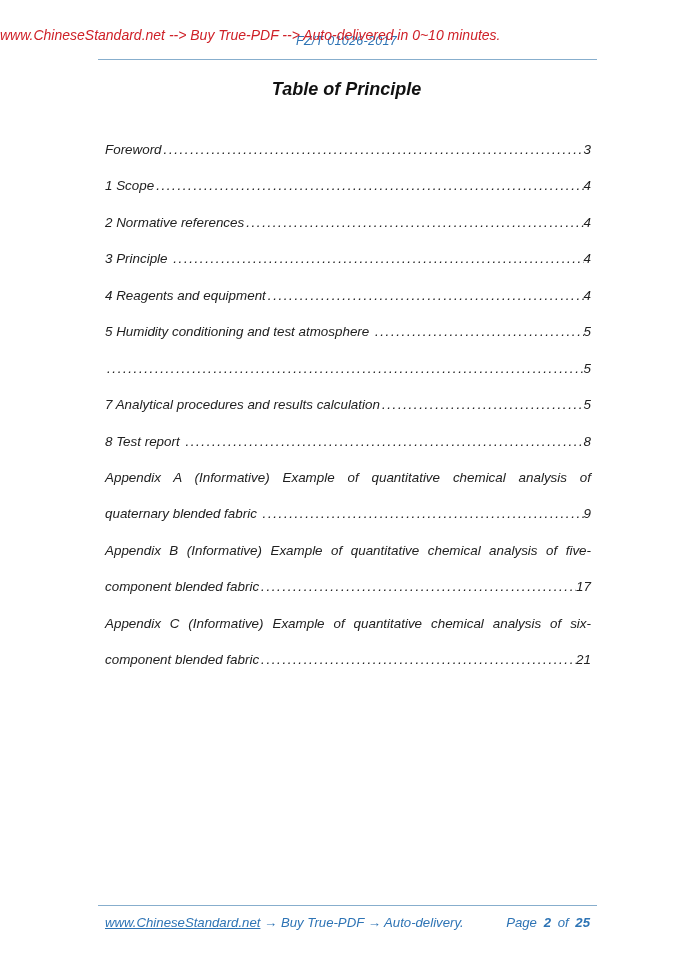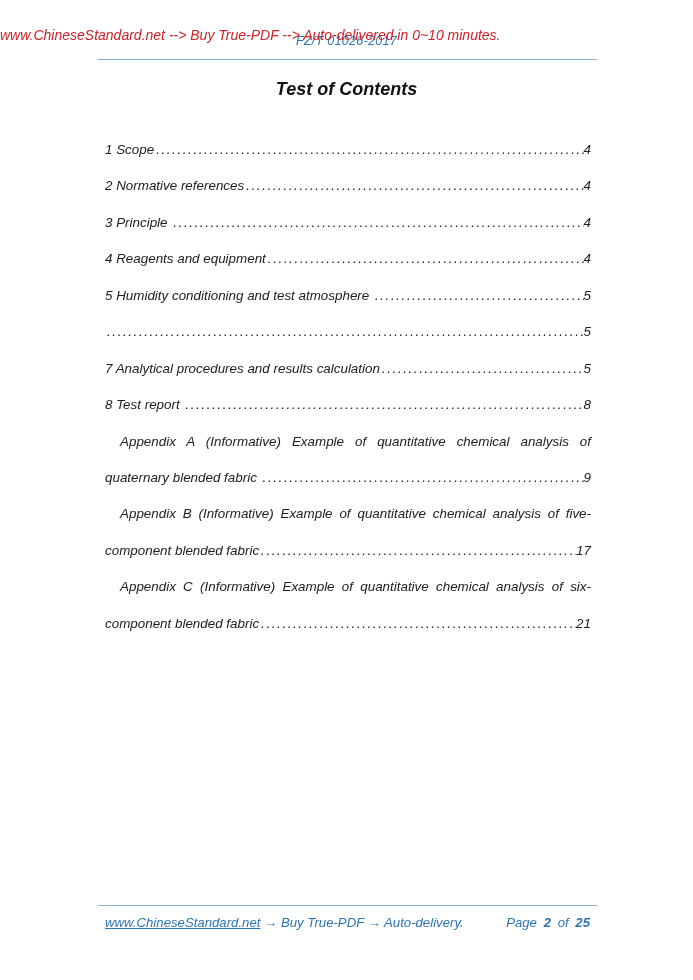--- a/index.html
+++ b/index.html
@@ -71,21 +71,20 @@
     right: 102px;
     font-size: 13.4px;
   }
   .toc-line {
     line-height: 36.45px;
     height: 36.45px;
   }
   .toc-line.justified {
     text-align: justify;
     text-align-last: justify;
-    margin-left: 15px;
   }
   .toc-line.last {
     display: flex;
     align-items: baseline;
   }
   .toc-text { white-space: pre; }
   .leader {
     flex: 1 1 auto;
     overflow: hidden;
     white-space: nowrap;
@@ -130,23 +129,30 @@
 <body>
 
 <div class="page">
 
   <div class="doc-number">FZ/T 01026-2017</div>
 
   <div class="promo">www.ChineseStandard.net --&gt; Buy True-PDF --&gt; Auto-delivered in 0~10 minutes.</div>
 
   <div class="rule header-rule"></div>
 
-  <h1 class="toc-title">Test of Contents</h1>
+  <h1 class="toc-title">Table of Principle</h1>
 
   <div class="toc-list" id="toc-list">
+      <div class="toc-entry">
+        <div class="toc-line last">
+          <span class="toc-text">Foreword</span>
+          <span class="leader"></span>
+          <span class="toc-page">3</span>
+        </div>
+      </div>
       <div class="toc-entry">
         <div class="toc-line last">
           <span class="toc-text">1 Scope</span>
           <span class="leader"></span>
           <span class="toc-page">4</span>
         </div>
       </div>
       <div class="toc-entry">
         <div class="toc-line last">
           <span class="toc-text">2 Normative references</span>

